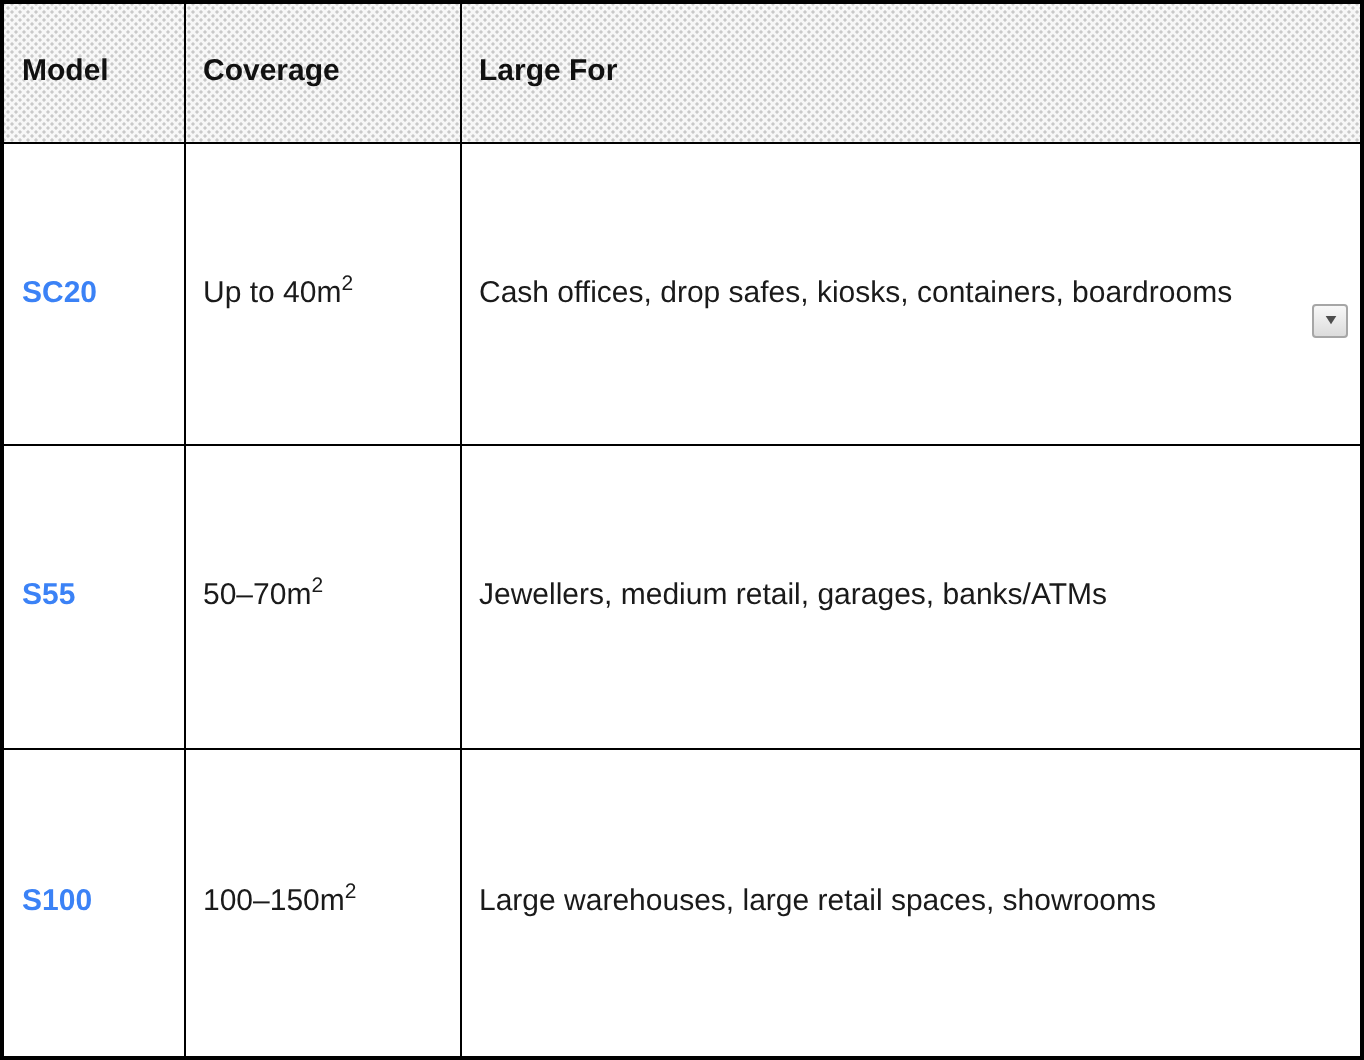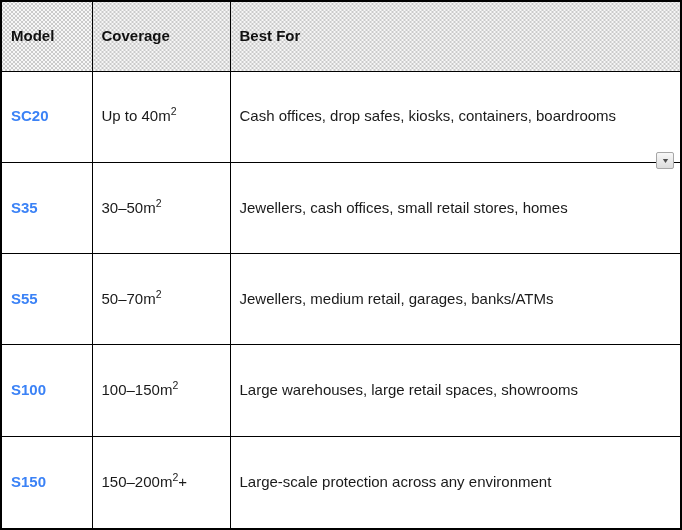--- a/index.html
+++ b/index.html
@@ -79,49 +79,39 @@
   <table class="spec-table">
     <colgroup>
       <col class="col-model">
       <col class="col-cov">
       <col class="col-best">
     </colgroup>
     <thead>
       <tr>
         <th>Model</th>
         <th>Coverage</th>
-        <th>Best For</th>
+        <th>Large For</th>
       </tr>
     </thead>
     <tbody>
       <tr>
         <td class="model-cell">SC20</td>
         <td class="cov-cell"><span>Up to 40m</span><sup>2</sup><span></span></td>
         <td>Cash offices, drop safes, kiosks, containers, boardrooms</td>
-      </tr>
-      <tr>
-        <td class="model-cell">S35</td>
-        <td class="cov-cell"><span>30–50m</span><sup>2</sup><span></span></td>
-        <td>Jewellers, cash offices, small retail stores, homes</td>
       </tr>
       <tr>
         <td class="model-cell">S55</td>
         <td class="cov-cell"><span>50–70m</span><sup>2</sup><span></span></td>
         <td>Jewellers, medium retail, garages, banks/ATMs</td>
       </tr>
       <tr>
         <td class="model-cell">S100</td>
         <td class="cov-cell"><span>100–150m</span><sup>2</sup><span></span></td>
         <td>Large warehouses, large retail spaces, showrooms</td>
       </tr>
-      <tr>
-        <td class="model-cell">S150</td>
-        <td class="cov-cell"><span>150–200m</span><sup>2</sup><span>+</span></td>
-        <td>Large-scale protection across any environment</td>
-      </tr>
     </tbody>
   </table>
 
   <button class="dropdown-btn" type="button">
     <span class="arrow">▼</span>
   </button>
 
 </div>
 
 </body></html>

